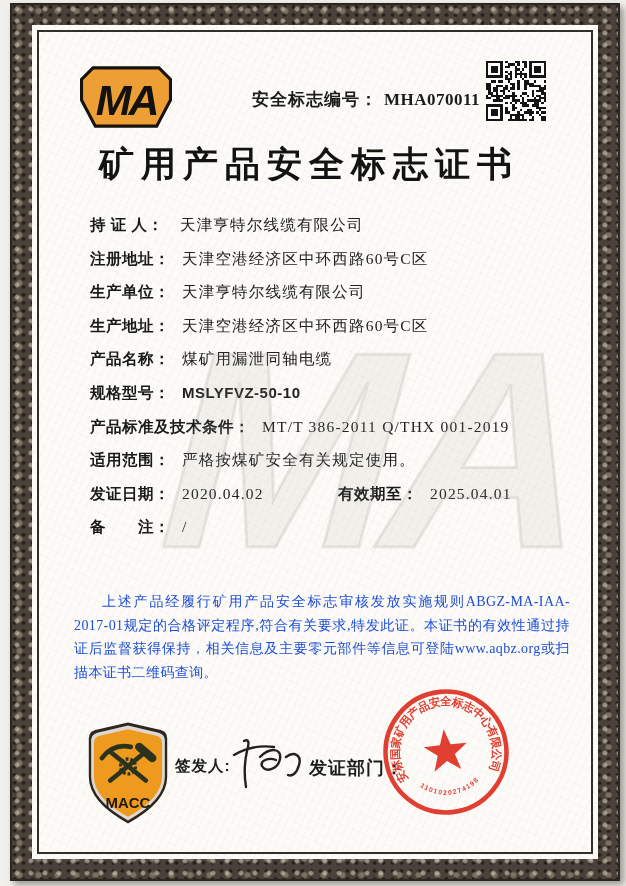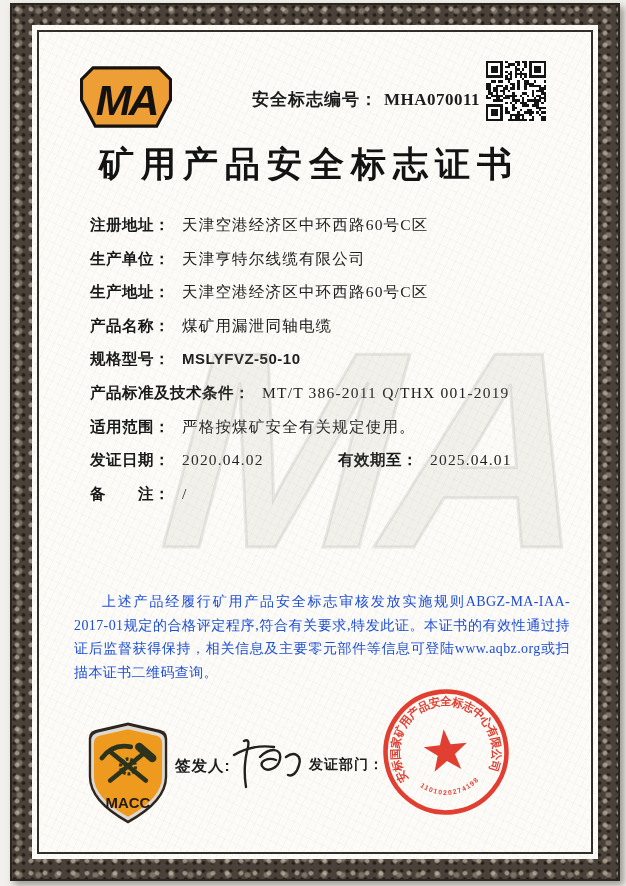--- a/index.html
+++ b/index.html
@@ -45,21 +45,21 @@
   .valid-group{position:absolute;left:248px;top:0;}
 
   .notice{position:absolute;left:74px;top:590px;width:496px;font-size:14px;
           line-height:23.5px;text-indent:2em;letter-spacing:.4px;color:#1d4ed8;text-align:justify;}
 
   .badge{position:absolute;left:86px;top:720px;}
   .signer{position:absolute;left:175px;top:756px;font-family:"Liberation Sans",sans-serif;
           font-weight:bold;font-size:15.5px;letter-spacing:1px;}
   .signature{position:absolute;left:230px;top:733px;}
   .dept{position:absolute;left:309px;top:756px;font-family:"Liberation Sans",sans-serif;
-        font-weight:bold;font-size:14px;letter-spacing:1px;}
+        font-weight:bold;font-size:18px;letter-spacing:1px;}
   .seal{position:absolute;left:381px;top:687px;width:130px;height:130px;
         transform:rotate(-6deg);opacity:.9;}
 </style>
 </head>
 <body>
 
 <div class="page">
   <div class="frame">
     <div class="inner">
       <div class="rule"></div>
@@ -308,20 +308,23 @@
           <rect x="20" y="2" width="3" height="3" fill="#141414"></rect>
           <rect x="0" y="18" width="7" height="7" fill="#141414"></rect>
           <rect x="1" y="19" width="5" height="5" fill="#ffffff"></rect>
           <rect x="2" y="20" width="3" height="3" fill="#141414"></rect>
         </svg></div>
 
     <div class="title">矿用产品安全标志证书</div>
 
     <div class="fields">
       <div class="frow">
+        <span class="flabel">持 证 人：</span><span class="fvalue">天津亨特尔线缆有限公司</span>
+      </div>
+      <div class="frow">
         <span class="flabel">注册地址：</span><span class="fvalue">天津空港经济区中环西路60号C区</span>
       </div>
       <div class="frow">
         <span class="flabel">生产单位：</span><span class="fvalue">天津亨特尔线缆有限公司</span>
       </div>
       <div class="frow">
         <span class="flabel">生产地址：</span><span class="fvalue">天津空港经济区中环西路60号C区</span>
       </div>
       <div class="frow">
         <span class="flabel">产品名称：</span><span class="fvalue">煤矿用漏泄同轴电缆</span>

